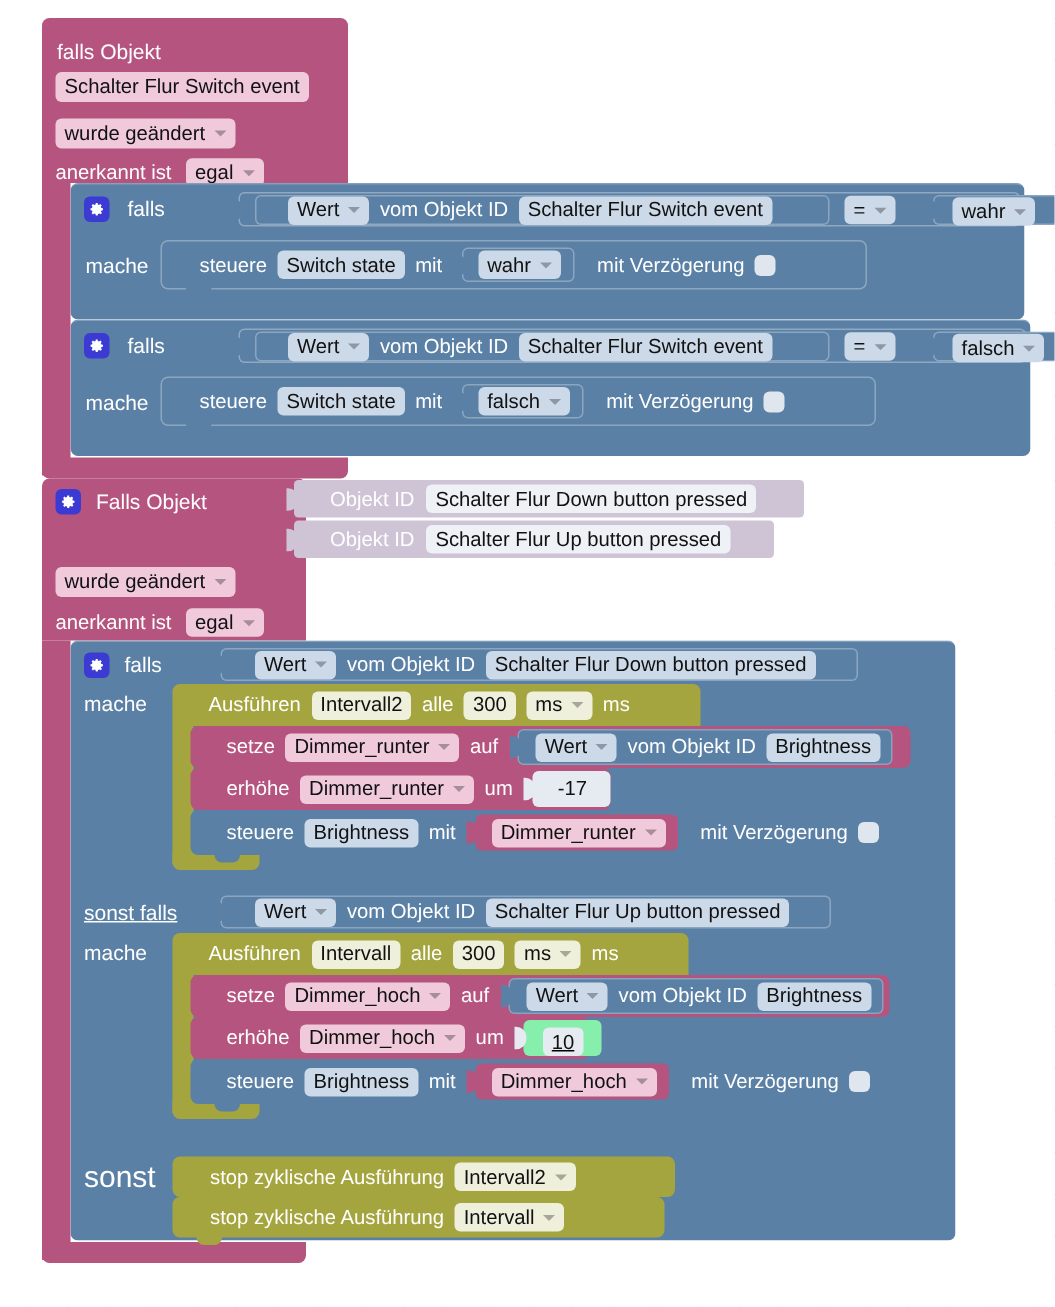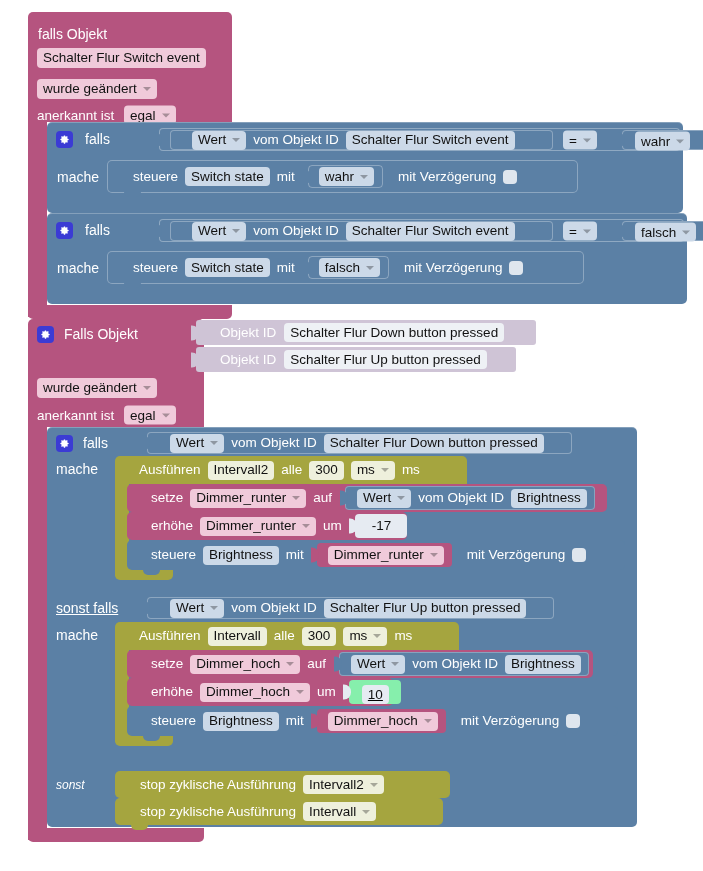--- a/index.html
+++ b/index.html
@@ -218,21 +218,21 @@
     <div class="gear" style="left:9px;top:7px;">
       <svg width="11" height="11" viewBox="0 0 16 16">
           <path fill="#fff" d="M8 5.3a2.7 2.7 0 100 5.4 2.7 2.7 0 000-5.4zm0 4a1.3 1.3 0 110-2.6 1.3 1.3 0 010 2.6z"></path>
           <path fill="#fff" d="M14 8.9v-1.8l-1.6-.3a4.6 4.6 0 00-.5-1.2l.9-1.3-1.3-1.3-1.3.9a4.6 4.6 0 00-1.2-.5L8.9 2H7.1l-.3 1.4a4.6 4.6 0 00-1.2.5l-1.3-.9-1.3 1.3.9 1.3a4.6 4.6 0 00-.5 1.2L2 7.1v1.8l1.4.3c.1.4.3.8.5 1.2l-.9 1.3 1.3 1.3 1.3-.9c.4.2.8.4 1.2.5L7.1 14h1.8l.3-1.5c.4-.1.8-.3 1.2-.5l1.3.9 1.3-1.3-.9-1.3c.2-.4.4-.8.5-1.2L14 8.9z"></path>
         </svg>
     </div>
     <div class="txt lbl" style="position:absolute;left:36px;top:15px;transform:translateY(-50%);font-size:14px;">falls</div>
     <div class="txt lbl" style="position:absolute;left:9px;top:41px;transform:translateY(-50%);font-size:14px;">mache</div>
     <div class="txt lbl" style="position:absolute;left:9px;top:180px;transform:translateY(-50%);font-size:14px;text-decoration:underline;">sonst falls</div>
     <div class="txt lbl" style="position:absolute;left:9px;top:207px;transform:translateY(-50%);font-size:14px;">mache</div>
-    <div class="txt lbl" style="position:absolute;left:9px;top:357px;transform:translateY(-50%);font-size:12px;font-style:italic;">sonst</div>
+    <div class="txt lbl" style="position:absolute;left:9px;top:357px;transform:translateY(-50%);font-size:20px;">sonst</div>
 
     <div class="blk" style="left:100px;top:4px;width:425px;height:22px;background:#5b80a5;border:1px solid rgba(255,255,255,0.30);border-radius:4px;">
       <div class="nub" style="background:#5b80a5;"></div>
       <div class="row" style="padding-left:8px;gap:7px;">
         <span class="field f-blue drop">Wert</span>
         <span class="txt lbl">vom Objekt ID</span>
         <span class="field f-blue">Schalter Flur Down button pressed</span>
       </div>
     </div>
 

